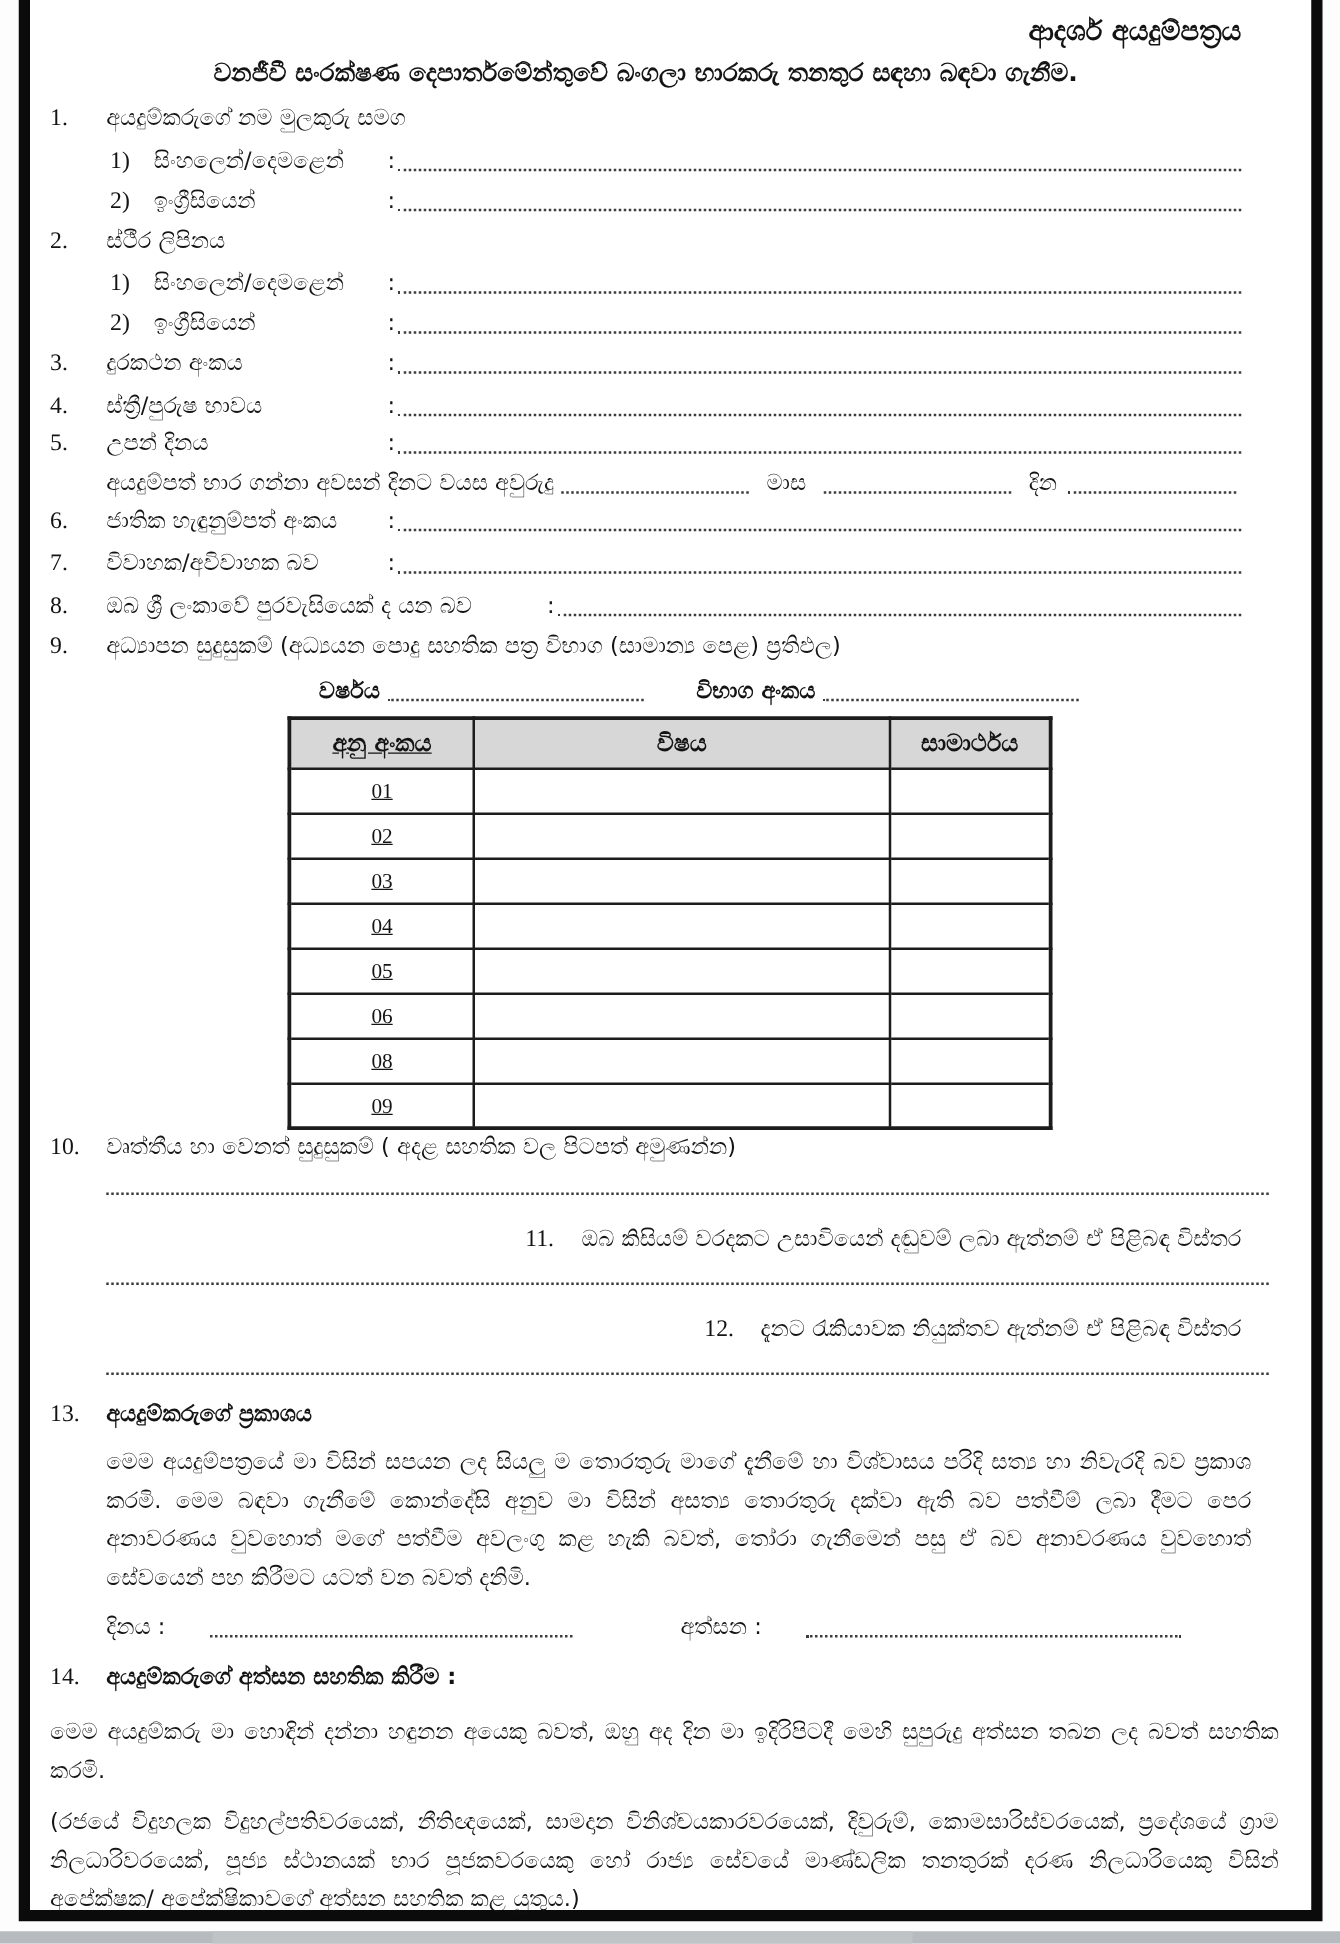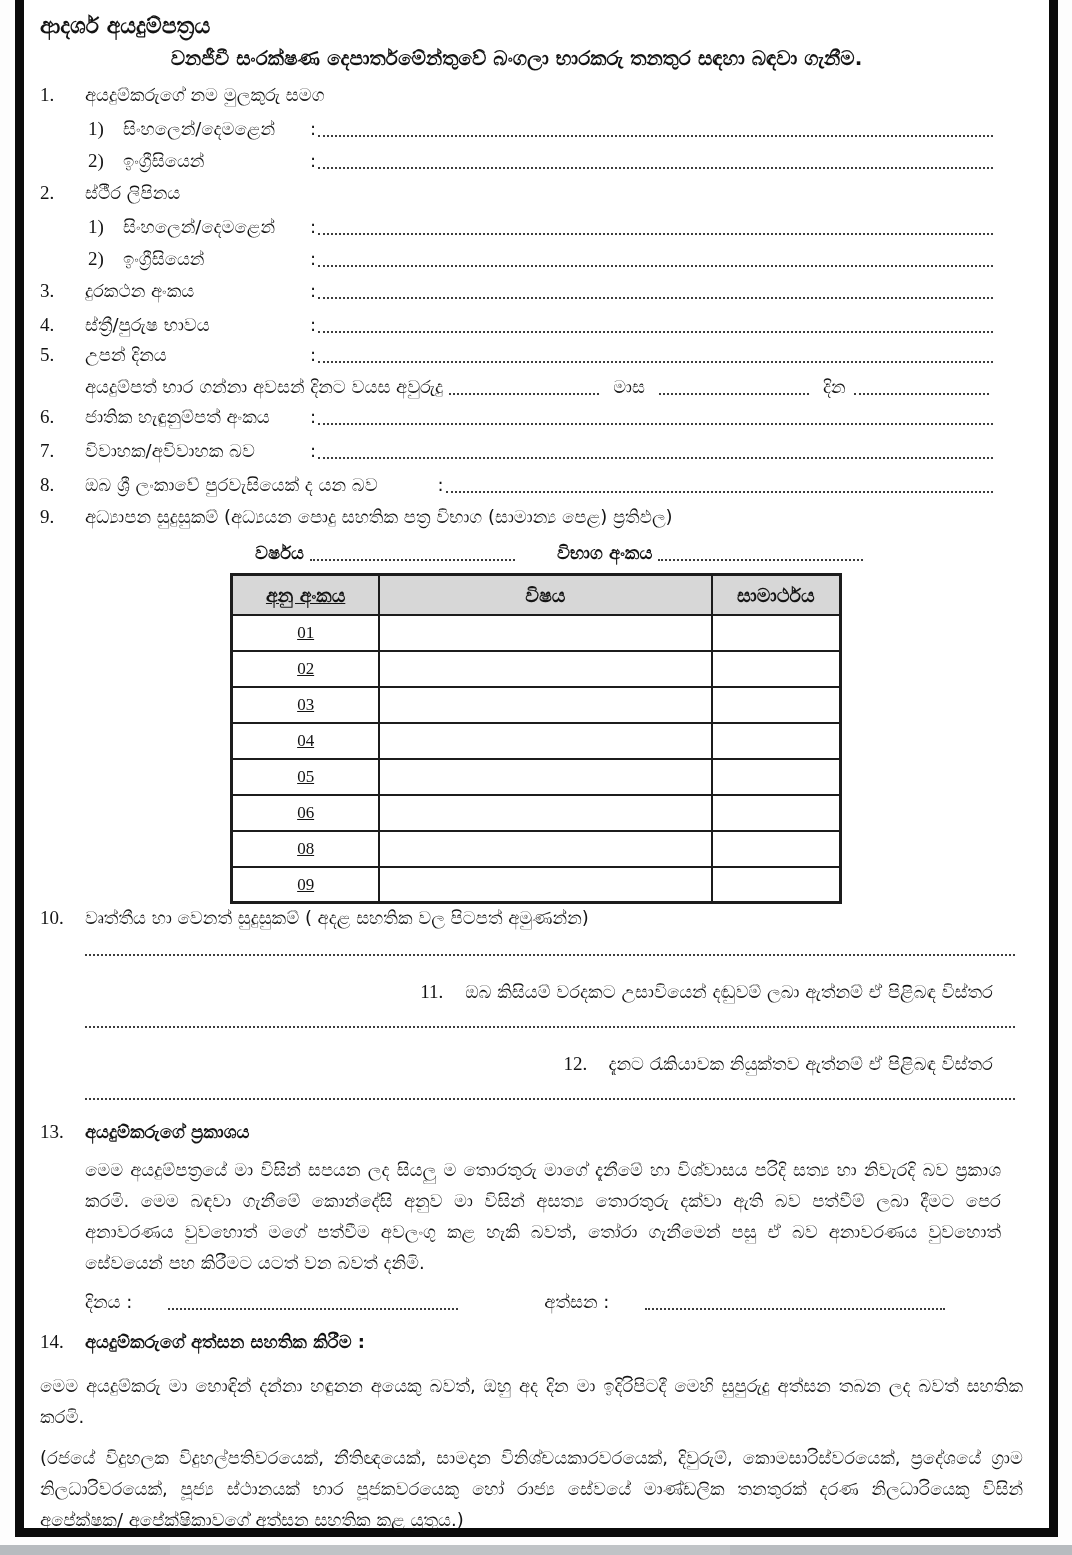--- a/index.html
+++ b/index.html
@@ -11,21 +11,21 @@
   }
   .top-remnant{
     position:absolute;left:68px;top:0;width:270px;height:5px;
     background:linear-gradient(90deg,#e9e9e9,#d9d9d9 25%,#e4e4e4 55%,#efefef);
   }
   .frame{
     position:absolute;left:15px;top:-14px;width:1043px;height:1551px;
     border:9px solid #0b0b0b;background:#ffffff;box-sizing:border-box;
   }
   .content{padding:16px 56px 0 16px;}
-  .t1{text-align:left;font-weight:bold;font-size:22px;line-height:30px;}
+  .t1{text-align:right;font-weight:bold;font-size:22px;line-height:30px;}
   .t2{text-align:center;font-weight:bold;font-size:20px;line-height:30px;margin-top:2px;}
 
   .row{display:flex;align-items:flex-end;line-height:28px;}
   .num{width:45px;flex:0 0 auto;font-family:"Liberation Serif","DejaVu Serif",serif;font-size:19px;}
   .lbl{flex:0 0 auto;}
   .lbl-fix{width:225px;flex:0 0 auto;}
   .sub{padding-left:48px;}
   .num-sub{width:35px;flex:0 0 auto;font-family:"Liberation Serif","DejaVu Serif",serif;font-size:19px;}
   .lbl-sub{width:187px;flex:0 0 auto;}
   .colon{flex:0 0 auto;padding-right:2px;}

